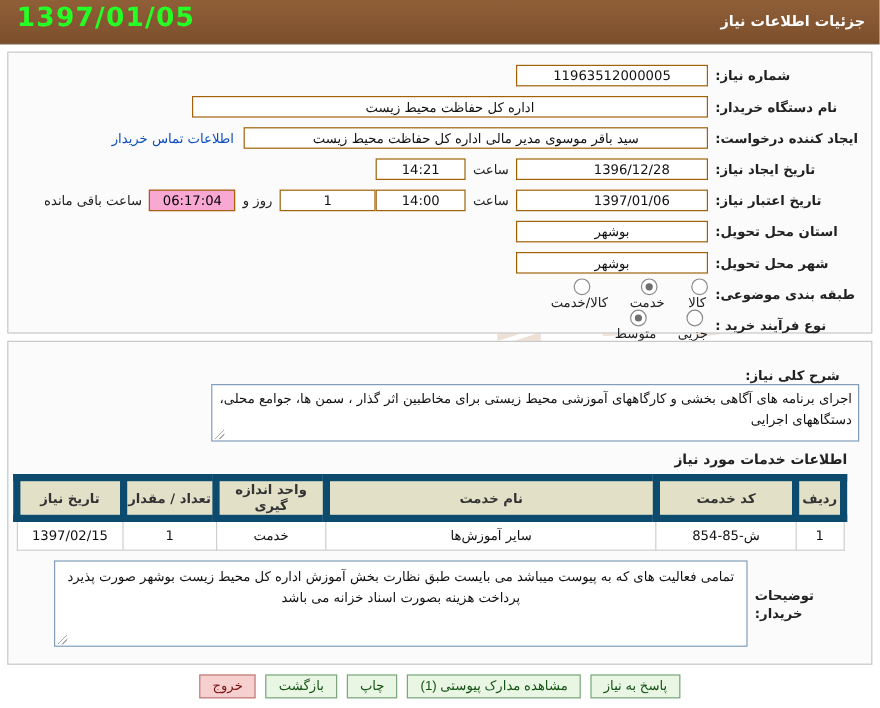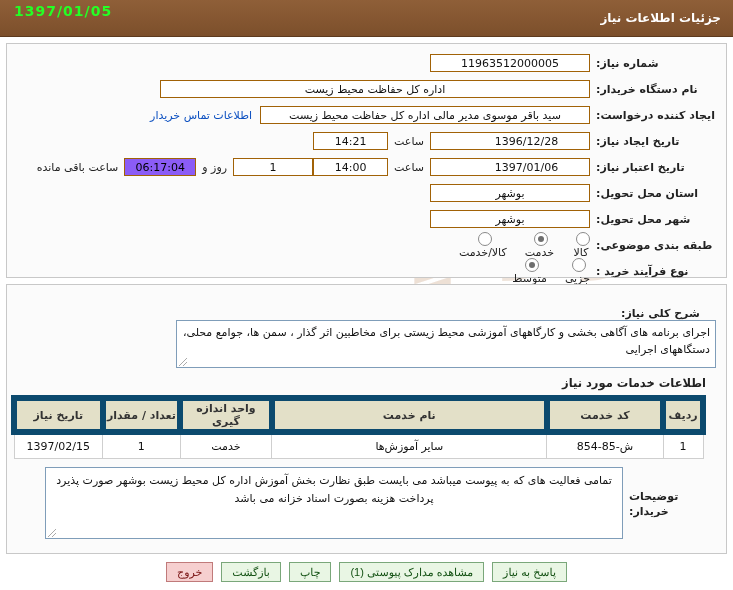--- a/index.html
+++ b/index.html
@@ -30,21 +30,21 @@
     top: 11px;
     color: #ffffff;
     font-size: 12px;
     font-weight: bold;
   }
   .header-date {
     position: absolute;
     left: 14px;
     top: 3px;
     color: #25ff25;
-    font-size: 14px;
+    font-size: 22px;
     font-weight: bold;
     letter-spacing: 1px;
     font-family: "DejaVu Sans", "Liberation Sans", sans-serif;
   }
 
   
   .watermark {
     position: absolute;
     top: 120px;
     left: 0;
@@ -110,25 +110,25 @@
     font-size: 11px;
     text-align: center;
     color: #111;
     box-sizing: border-box;
     padding: 0 3px;
     overflow: hidden;
     white-space: nowrap;
   }
   .fld.num { width: 160px; }
   .fld.org { width: 430px; }
-  .fld.req { width: 330px; }
+  .fld.req { width: 387px; }
   .fld.date { width: 160px; padding-left: 36px; }
   .fld.time { width: 75px; }
   .fld.days { width: 80px; }
-  .fld.remain { width: 72px; background:#8b5cf6; color:#000; }
+  .fld.remain { width: 72px; background:#f9a8d4; color:#000; }
   .fld.prov { width: 160px; }
   .inline-lbl {
     font-size: 11px;
     padding: 0 6px;
     color: #222;
     white-space: nowrap;
   }
   .link {
     color: #0b4fc0;
     font-size: 11px;

